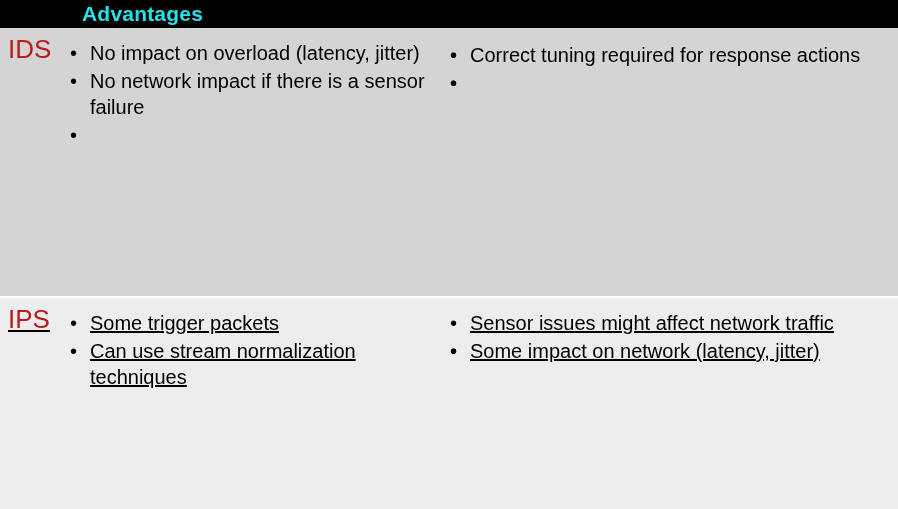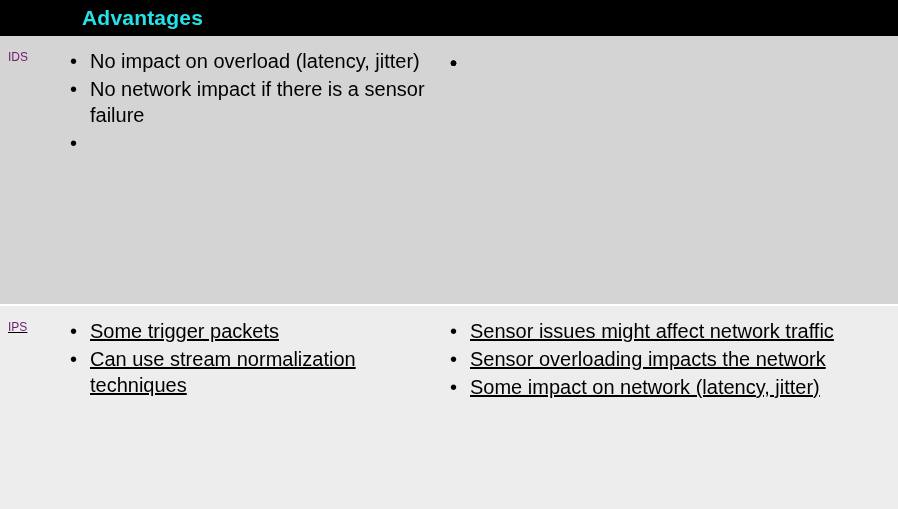--- a/index.html
+++ b/index.html
@@ -17,21 +17,21 @@
     width: 898px;
     height: 509px;
     display: flex;
     flex-direction: column;
     box-sizing: border-box;
   }
   
   .header-row {
     display: flex;
     background: #000000;
-    height: 36px;
+    height: 28px;
     align-items: center;
     flex: 0 0 auto;
   }
   .col-label {
     width: 60px;
     flex: 0 0 60px;
   }
   .col-adv {
     width: 378px;
     flex: 0 0 378px;
@@ -57,23 +57,23 @@
     background: #d4d4d4;
     border-bottom: 2px solid #ffffff;
     flex: 0 0 270px;
   }
   .row.ips {
     background: #ededed;
     flex: 1 1 auto;
     text-decoration: underline;
   }
   .rowlabel {
-    font-size: 12px;
-    color: #701a75;
-    padding-top: 14px;
+    font-size: 26px;
+    color: #b91c1c;
+    padding-top: 6px;
     padding-left: 8px;
     box-sizing: border-box;
   }
   .cell {
     padding-top: 12px;
     padding-right: 8px;
     box-sizing: border-box;
   }
   ul.bullets {
     list-style: none;
@@ -114,37 +114,37 @@
     <div class="col-adv cell adv">
       <ul class="bullets">
         <li><span class="bullet">•</span><span>No impact on overload (latency, jitter)</span></li>
         <li><span class="bullet">•</span><span>No network impact if there is a sensor failure</span></li>
         <li><span class="bullet">•</span></li>
       </ul>
     </div>
     <div class="col-dis cell dis">
       <ul class="bullets">
         <li><span class="bullet">•</span></li>
-        <li><span class="bullet">•</span></li>
+        <li><span class="bullet">•</span><span>Correct tuning required for response actions</span></li>
         <li><span class="bullet">•</span></li>
         <li><span class="bullet">•</span></li>
       </ul>
     </div>
   </div>
 
   <div class="row ips">
     <div class="col-label rowlabel">IPS</div>
     <div class="col-adv cell adv">
       <ul class="bullets">
         <li><span class="bullet">•</span><span>Some trigger packets</span></li>
         <li><span class="bullet">•</span><span>Can use stream normalization techniques</span></li>
       </ul>
     </div>
     <div class="col-dis cell dis">
       <ul class="bullets">
         <li><span class="bullet">•</span><span>Sensor issues might affect network traffic</span></li>
-        <li><span class="bullet">•</span><span>Sensor overloading impacts the network</span></li>
+        <li><span class="bullet">•</span></li>
         <li><span class="bullet">•</span><span>Some impact on network (latency, jitter)</span></li>
       </ul>
     </div>
   </div>
 
 </div>
 
 </body></html>

